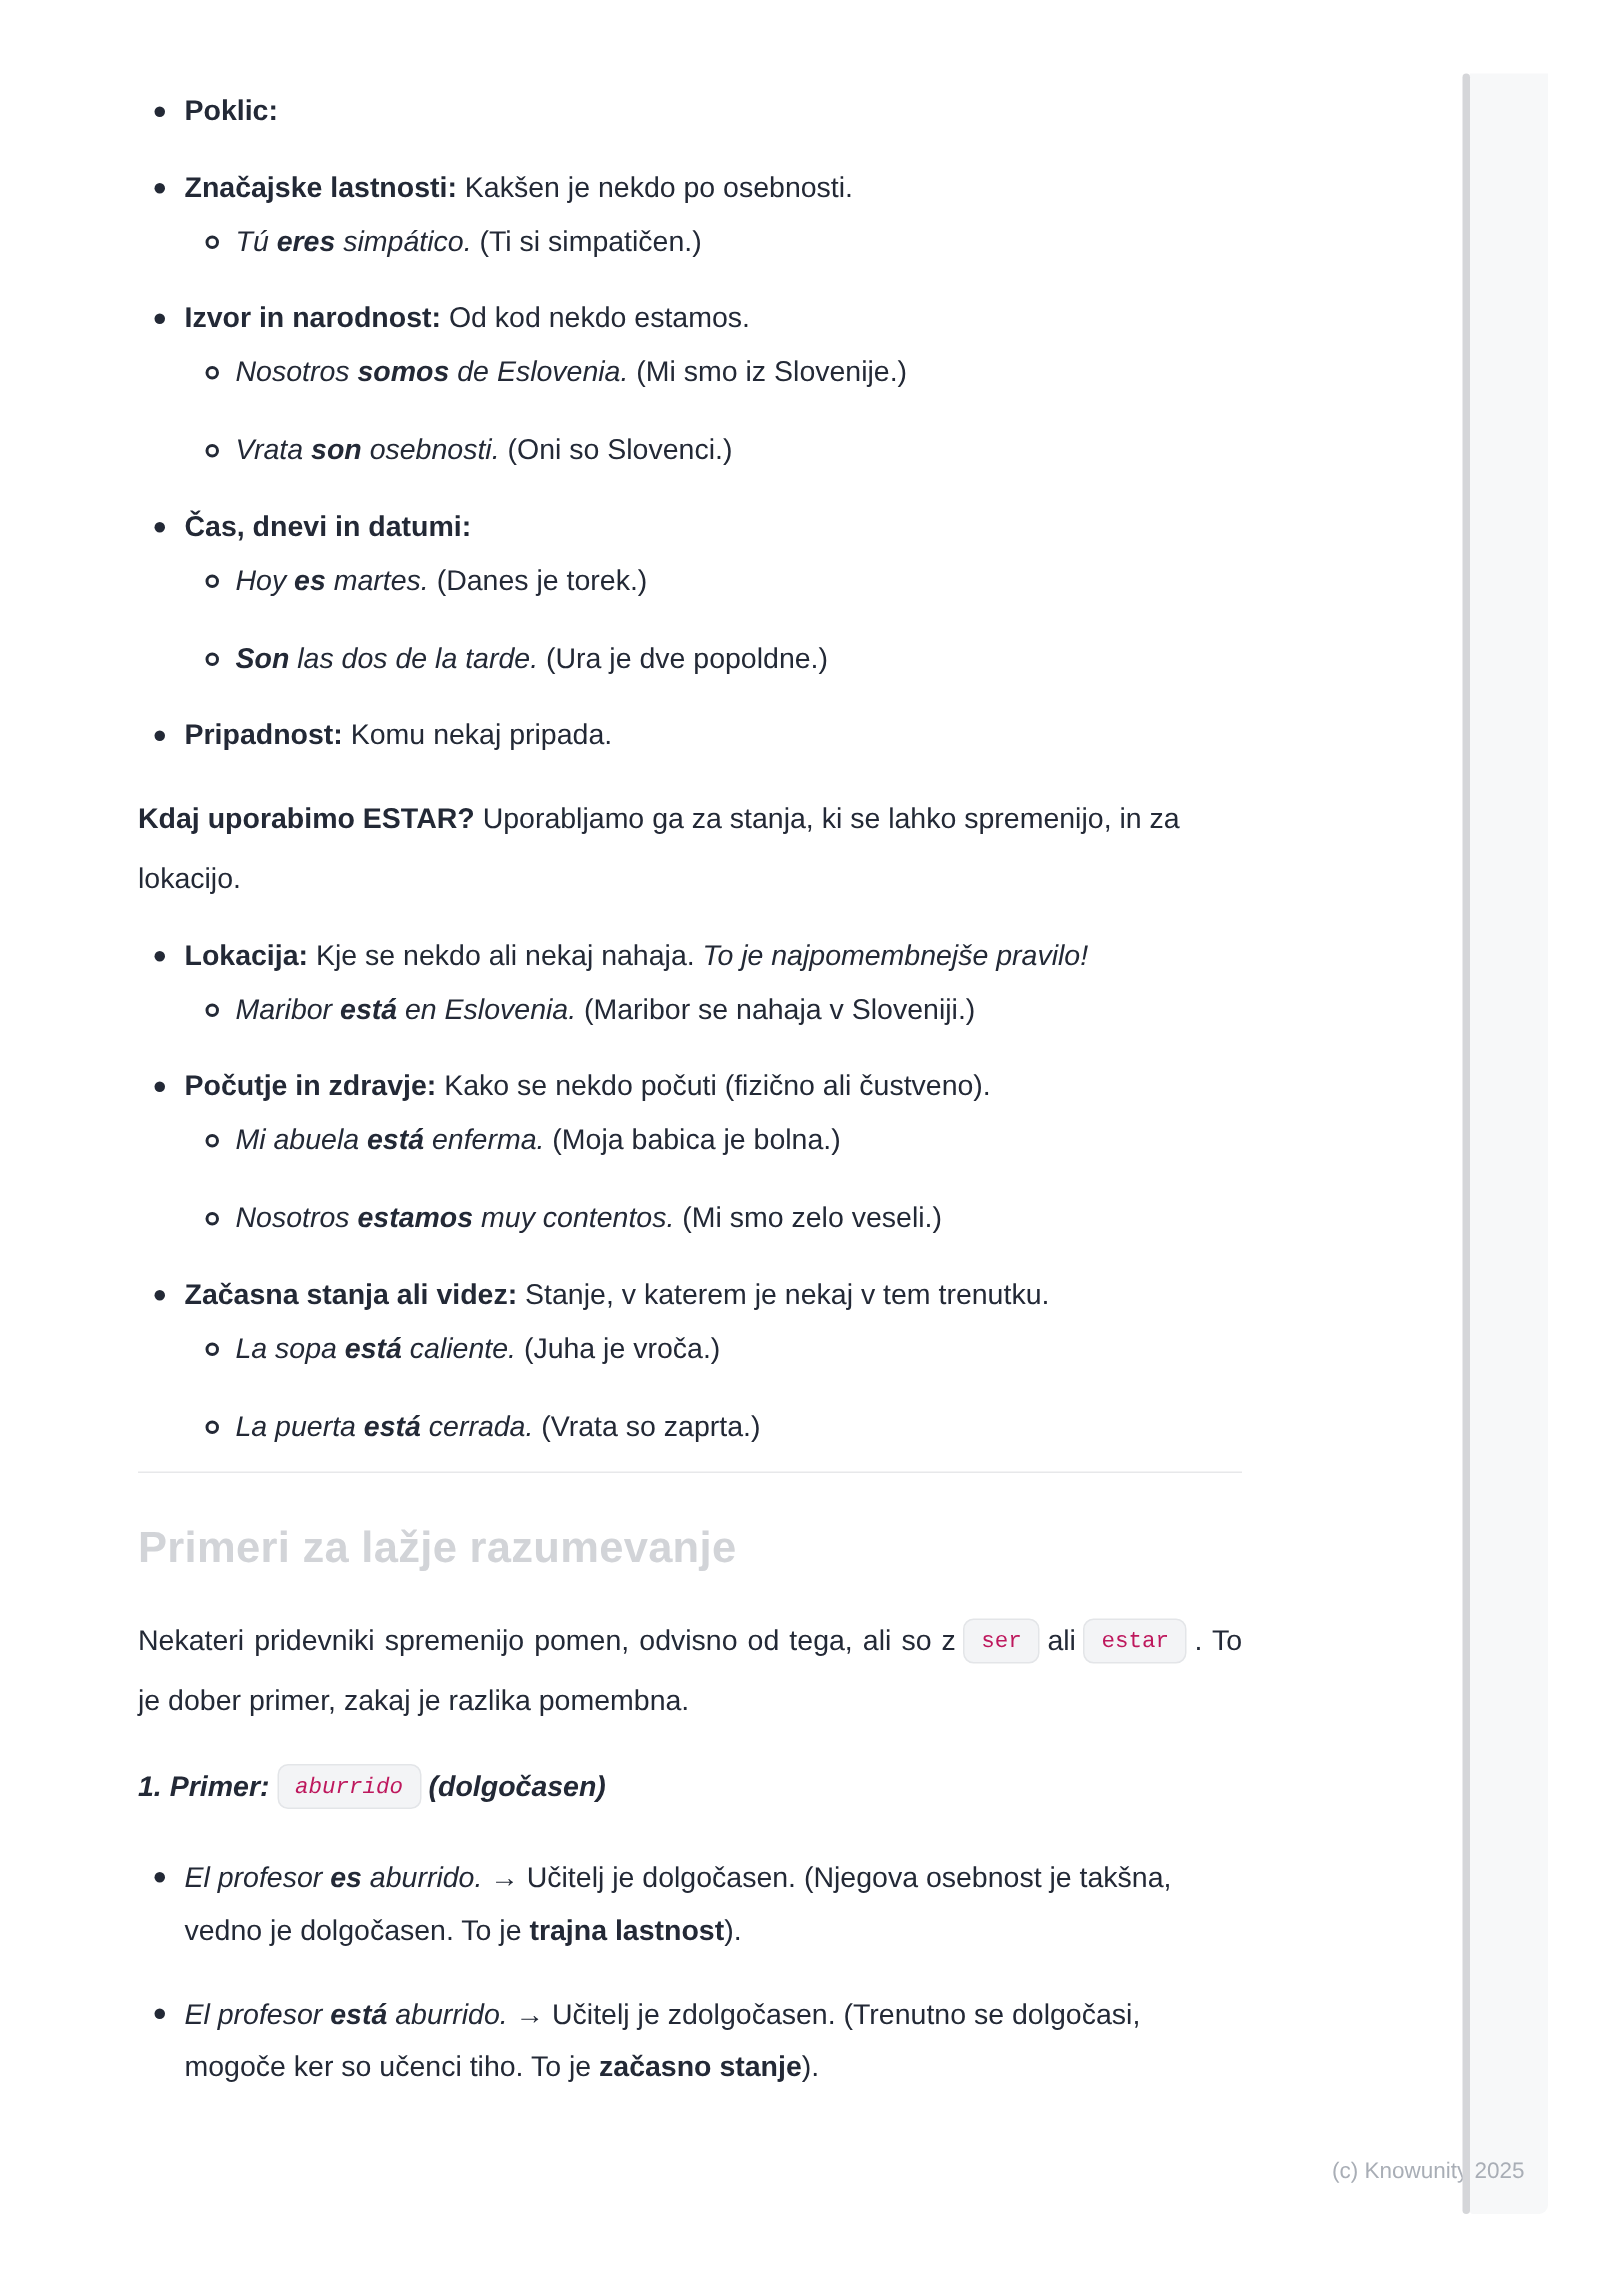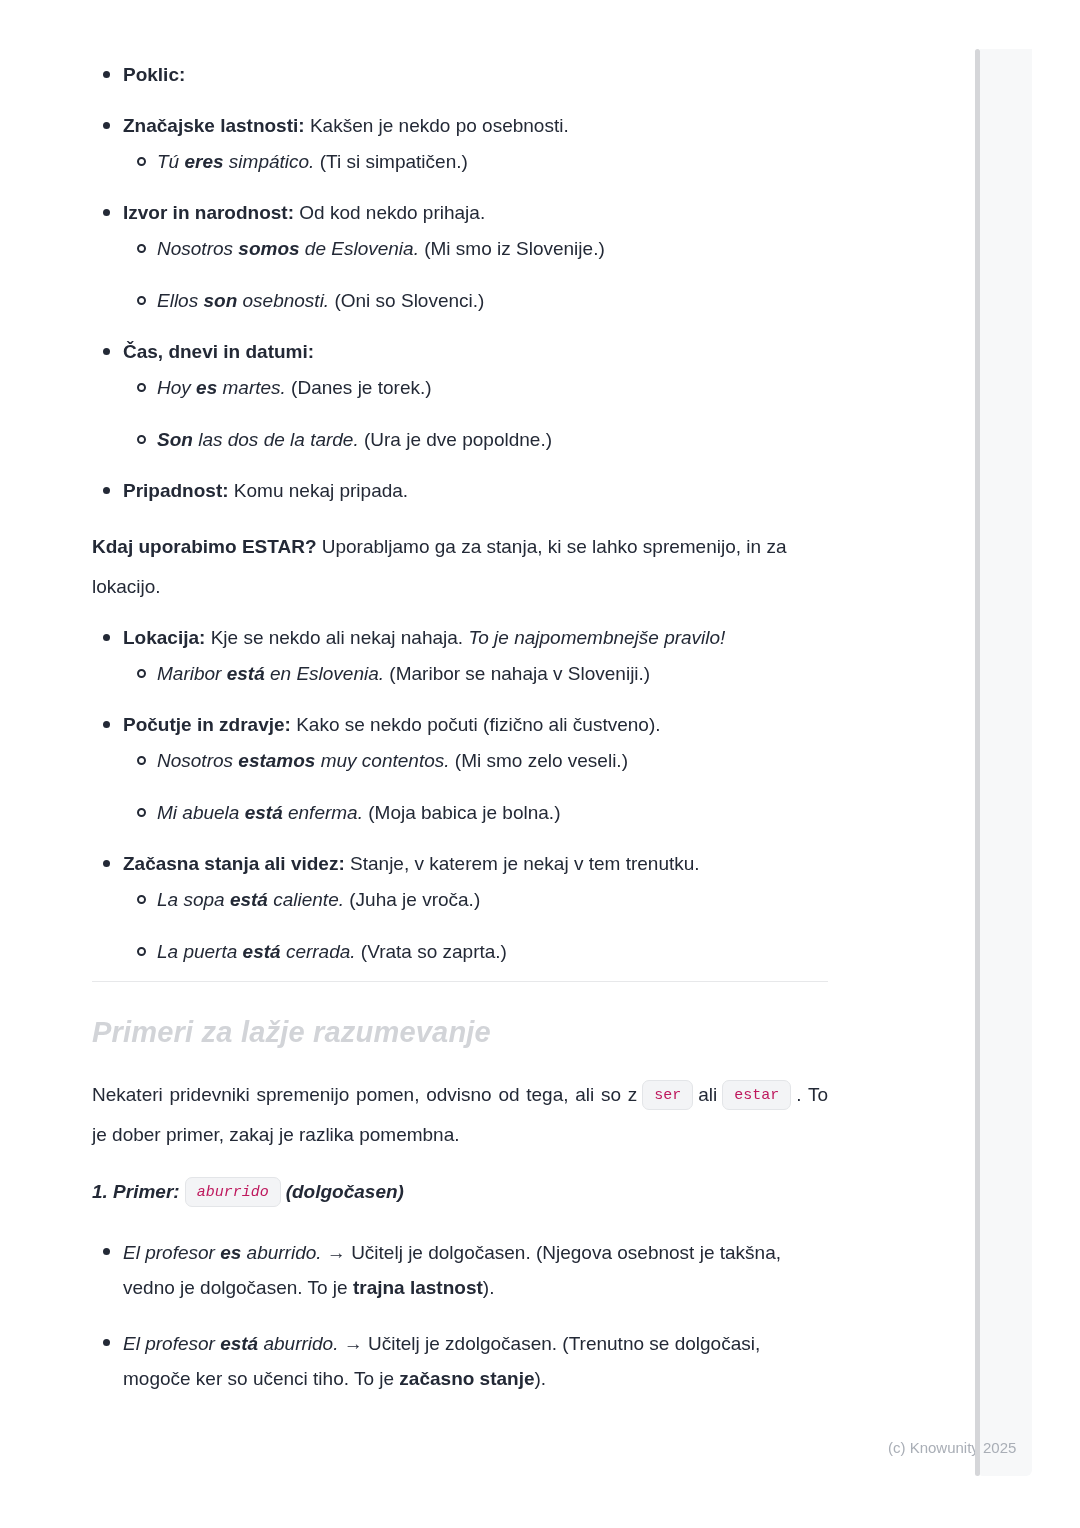--- a/index.html
+++ b/index.html
@@ -22,21 +22,21 @@
   ul[data-name="primer-examples-list"]>li+li{margin-top:21px;}
 
   
   p{margin:0;}
   p[data-name="estar-intro-paragraph"]{margin:20px 0 14px;line-height:40px;}
   p[data-name="adjectives-note-paragraph"]{margin:25px 0 0;line-height:40px;text-align:justify;}
   p[data-name="primer-title"]{margin:20px 0 0;line-height:34px;font-style:italic;}
 
   
   h2[data-name="section-heading"]{margin:32px 0 0;font-size:29px;line-height:36px;
-        font-weight:700;color:#d2d4d8;letter-spacing:0.2px;font-style:italic;}
+        font-weight:700;color:#d2d4d8;letter-spacing:0.2px;}
   hr[data-name="section-divider"]{border:none;border-top:1px solid #e7e8ea;margin:13px 0 0;}
 
   
   .seg-r{font-style:normal;font-weight:400;}
   .seg-b{font-weight:700;}
   .seg-i{font-style:italic;}
   .seg-bi{font-weight:700;font-style:italic;}
 
   
   .chip{display:inline-block;font-family:"Liberation Mono","DejaVu Sans Mono",monospace;
@@ -62,24 +62,24 @@
         <li data-name="list-item">
           <div data-name="list-item-text"><span class="seg-b" data-name="text-run">Poklic:</span></div>
         </li>
         <li data-name="list-item">
           <div data-name="list-item-text"><span class="seg-b" data-name="text-run">Značajske lastnosti:</span><span class="seg-r" data-name="text-run"> Kakšen je nekdo po osebnosti.</span></div>
           <ul class="l2" data-name="sub-bullet-list">
             <li data-name="sub-list-item"><span class="seg-i" data-name="text-run">Tú </span><span class="seg-bi" data-name="text-run">eres</span><span class="seg-i" data-name="text-run"> simpático.</span><span class="seg-r" data-name="text-run"> (Ti si simpatičen.)</span></li>
           </ul>
         </li>
         <li data-name="list-item">
-          <div data-name="list-item-text"><span class="seg-b" data-name="text-run">Izvor in narodnost:</span><span class="seg-r" data-name="text-run"> Od kod nekdo prihaja.</span></div>
+          <div data-name="list-item-text"><span class="seg-b" data-name="text-run">Izvor in narodnost:</span><span class="seg-r" data-name="text-run"> Od kod nekdo estamos.</span></div>
           <ul class="l2" data-name="sub-bullet-list">
             <li data-name="sub-list-item"><span class="seg-i" data-name="text-run">Nosotros </span><span class="seg-bi" data-name="text-run">somos</span><span class="seg-i" data-name="text-run"> de Eslovenia.</span><span class="seg-r" data-name="text-run"> (Mi smo iz Slovenije.)</span></li>
-            <li data-name="sub-list-item"><span class="seg-i" data-name="text-run">Ellos </span><span class="seg-bi" data-name="text-run">son</span><span class="seg-i" data-name="text-run"> osebnosti.</span><span class="seg-r" data-name="text-run"> (Oni so Slovenci.)</span></li>
+            <li data-name="sub-list-item"><span class="seg-i" data-name="text-run">Vrata </span><span class="seg-bi" data-name="text-run">son</span><span class="seg-i" data-name="text-run"> osebnosti.</span><span class="seg-r" data-name="text-run"> (Oni so Slovenci.)</span></li>
           </ul>
         </li>
         <li data-name="list-item">
           <div data-name="list-item-text"><span class="seg-b" data-name="text-run">Čas, dnevi in datumi:</span></div>
           <ul class="l2" data-name="sub-bullet-list">
             <li data-name="sub-list-item"><span class="seg-i" data-name="text-run">Hoy </span><span class="seg-bi" data-name="text-run">es</span><span class="seg-i" data-name="text-run"> martes.</span><span class="seg-r" data-name="text-run"> (Danes je torek.)</span></li>
             <li data-name="sub-list-item"><span class="seg-bi" data-name="text-run">Son</span><span class="seg-i" data-name="text-run"> las dos de la tarde.</span><span class="seg-r" data-name="text-run"> (Ura je dve popoldne.)</span></li>
           </ul>
         </li>
         <li data-name="list-item">
@@ -90,22 +90,22 @@
       <ul class="l1" data-name="estar-usage-list">
         <li data-name="list-item">
           <div data-name="list-item-text"><span class="seg-b" data-name="text-run">Lokacija:</span><span class="seg-r" data-name="text-run"> Kje se nekdo ali nekaj nahaja. </span><span class="seg-i" data-name="text-run">To je najpomembnejše pravilo!</span></div>
           <ul class="l2" data-name="sub-bullet-list">
             <li data-name="sub-list-item"><span class="seg-i" data-name="text-run">Maribor </span><span class="seg-bi" data-name="text-run">está</span><span class="seg-i" data-name="text-run"> en Eslovenia.</span><span class="seg-r" data-name="text-run"> (Maribor se nahaja v Sloveniji.)</span></li>
           </ul>
         </li>
         <li data-name="list-item">
           <div data-name="list-item-text"><span class="seg-b" data-name="text-run">Počutje in zdravje:</span><span class="seg-r" data-name="text-run"> Kako se nekdo počuti (fizično ali čustveno).</span></div>
           <ul class="l2" data-name="sub-bullet-list">
+            <li data-name="sub-list-item"><span class="seg-i" data-name="text-run">Mi abuela </span><span class="seg-bi" data-name="text-run">está</span><span class="seg-i" data-name="text-run"> enferma.</span><span class="seg-r" data-name="text-run"> (Moja babica je bolna.)</span></li>
             <li data-name="sub-list-item"><span class="seg-i" data-name="text-run">Nosotros </span><span class="seg-bi" data-name="text-run">estamos</span><span class="seg-i" data-name="text-run"> muy contentos.</span><span class="seg-r" data-name="text-run"> (Mi smo zelo veseli.)</span></li>
-            <li data-name="sub-list-item"><span class="seg-i" data-name="text-run">Mi abuela </span><span class="seg-bi" data-name="text-run">está</span><span class="seg-i" data-name="text-run"> enferma.</span><span class="seg-r" data-name="text-run"> (Moja babica je bolna.)</span></li>
           </ul>
         </li>
         <li data-name="list-item">
           <div data-name="list-item-text"><span class="seg-b" data-name="text-run">Začasna stanja ali videz:</span><span class="seg-r" data-name="text-run"> Stanje, v katerem je nekaj v tem trenutku.</span></div>
           <ul class="l2" data-name="sub-bullet-list">
             <li data-name="sub-list-item"><span class="seg-i" data-name="text-run">La sopa </span><span class="seg-bi" data-name="text-run">está</span><span class="seg-i" data-name="text-run"> caliente.</span><span class="seg-r" data-name="text-run"> (Juha je vroča.)</span></li>
             <li data-name="sub-list-item"><span class="seg-i" data-name="text-run">La puerta </span><span class="seg-bi" data-name="text-run">está</span><span class="seg-i" data-name="text-run"> cerrada.</span><span class="seg-r" data-name="text-run"> (Vrata so zaprta.)</span></li>
           </ul>
         </li>
       </ul>

